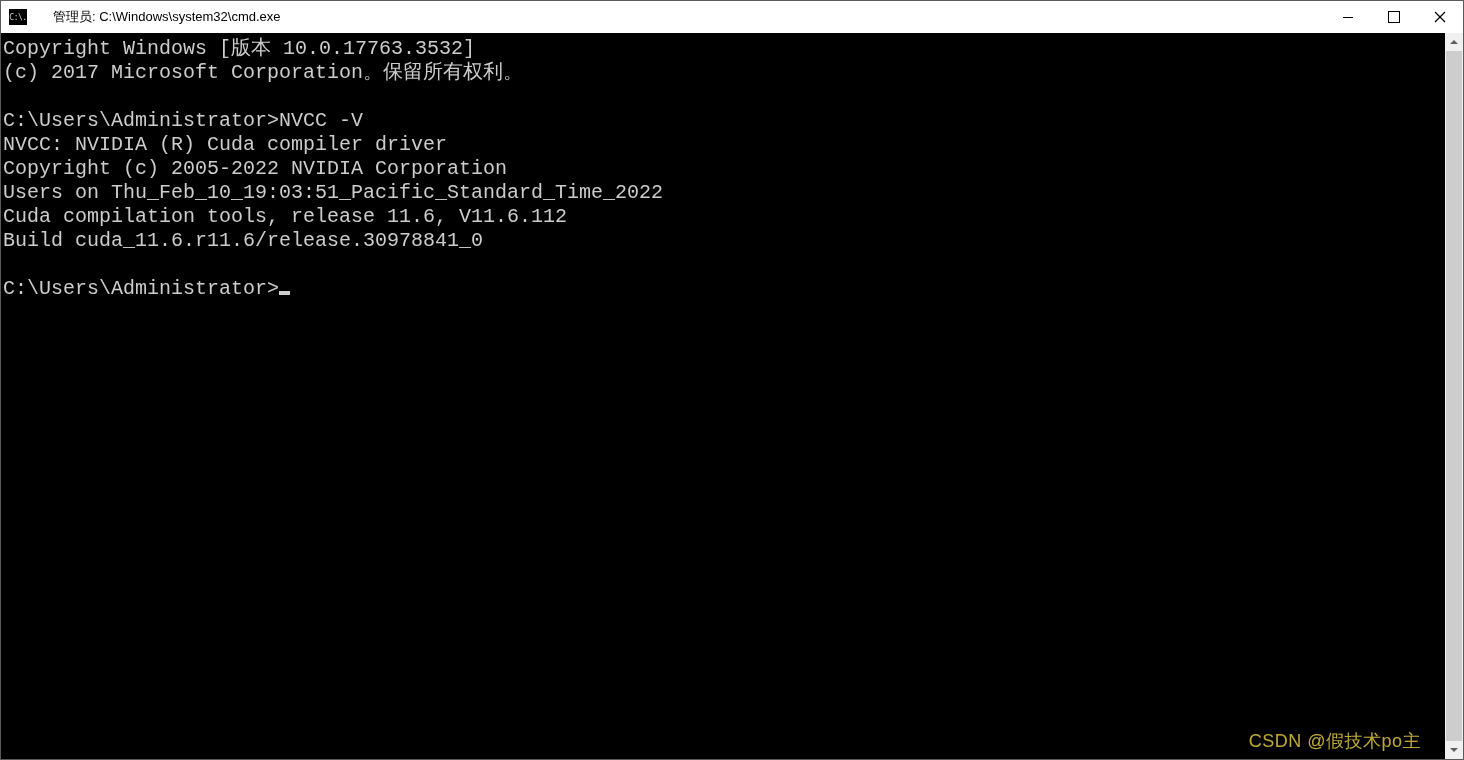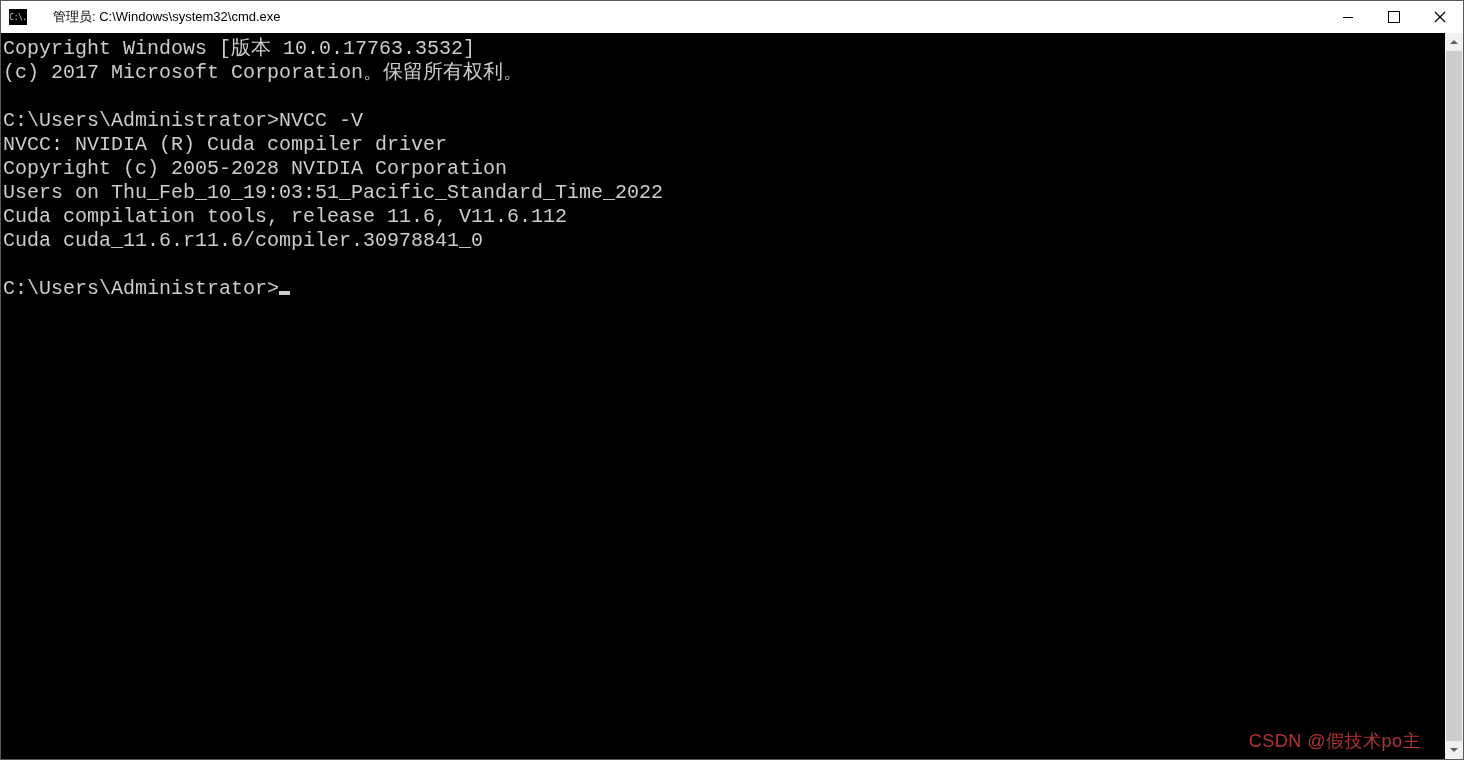--- a/index.html
+++ b/index.html
@@ -15,21 +15,21 @@
     .tb-btn.close { font-size: 14px; }
     .tb-btn.close svg { width: 12px; height: 12px; }
     .terminal-area { flex:1; display:flex; background:#000; position:relative; }
     .terminal { flex:1; background:#000; color:#cccccc; font-family:"NSimSun","SimSun","Consolas","Courier New",monospace; font-size:20px; line-height:24px; padding:4px 2px; white-space:pre; overflow:hidden; position:relative; letter-spacing:0px;}
     .cursor { display:inline-block; width:11px; height:4px; background:#cccccc; vertical-align:baseline; margin-bottom:-1px;}
     .scrollbar { width: 18px; background:#f0f0f0; position:relative; display:flex; flex-direction:column; }
     .sb-btn { height:18px; background:#f0f0f0; display:flex; align-items:center; justify-content:center; cursor:pointer;}
     .sb-btn svg { width:10px; height:10px; fill:#606060;}
     .sb-track { flex:1; background:#f0f0f0; position:relative;}
     .sb-thumb { position:absolute; top:0; left:1px; right:1px; height:100%; background:#cdcdcd; }
-    .watermark { position:absolute; right:24px; bottom:6px; color:#ef4444; font-size:18px; font-family:"Microsoft YaHei", sans-serif; letter-spacing:0.5px; opacity:0.75; pointer-events:none;}
+    .watermark { position:absolute; right:24px; bottom:6px; color:#fde047; font-size:18px; font-family:"Microsoft YaHei", sans-serif; letter-spacing:0.5px; opacity:0.75; pointer-events:none;}
   </style>
 </head>
 <body>
 
 <div class="window">
 
   <div class="titlebar">
     <div class="titlebar-icon">C:\.</div>
     <div class="titlebar-title">管理员: C:\Windows\system32\cmd.exe</div>
     <div class="titlebar-spacer"></div>
@@ -42,24 +42,24 @@
         </svg>
     </div>
   </div>
 
   <div class="terminal-area">
     <div class="terminal"><span>Copyright Windows [版本 10.0.17763.3532]</span>
 <span>(c) 2017 Microsoft Corporation。保留所有权利。</span>
 <span></span>
 <span>C:\Users\Administrator&gt;NVCC -V</span>
 <span>NVCC: NVIDIA (R) Cuda compiler driver</span>
-<span>Copyright (c) 2005-2028 NVIDIA Corporation</span>
+<span>Copyright (c) 2005-2022 NVIDIA Corporation</span>
 <span>Users on Thu_Feb_10_19:03:51_Pacific_Standard_Time_2022</span>
 <span>Cuda compilation tools, release 11.6, V11.6.112</span>
-<span>Cuda cuda_11.6.r11.6/compiler.30978841_0</span>
+<span>Build cuda_11.6.r11.6/release.30978841_0</span>
 <span></span>
 <span>C:\Users\Administrator&gt;</span><span class="cursor"></span>
 <span class="watermark">CSDN @假技术po主</span></div>
 
     <div class="scrollbar">
       <div class="sb-btn">
         <svg viewBox="0 0 10 10">
             <path d="M1 7 L5 3 L9 7 Z"></path>
           </svg>
       </div>

